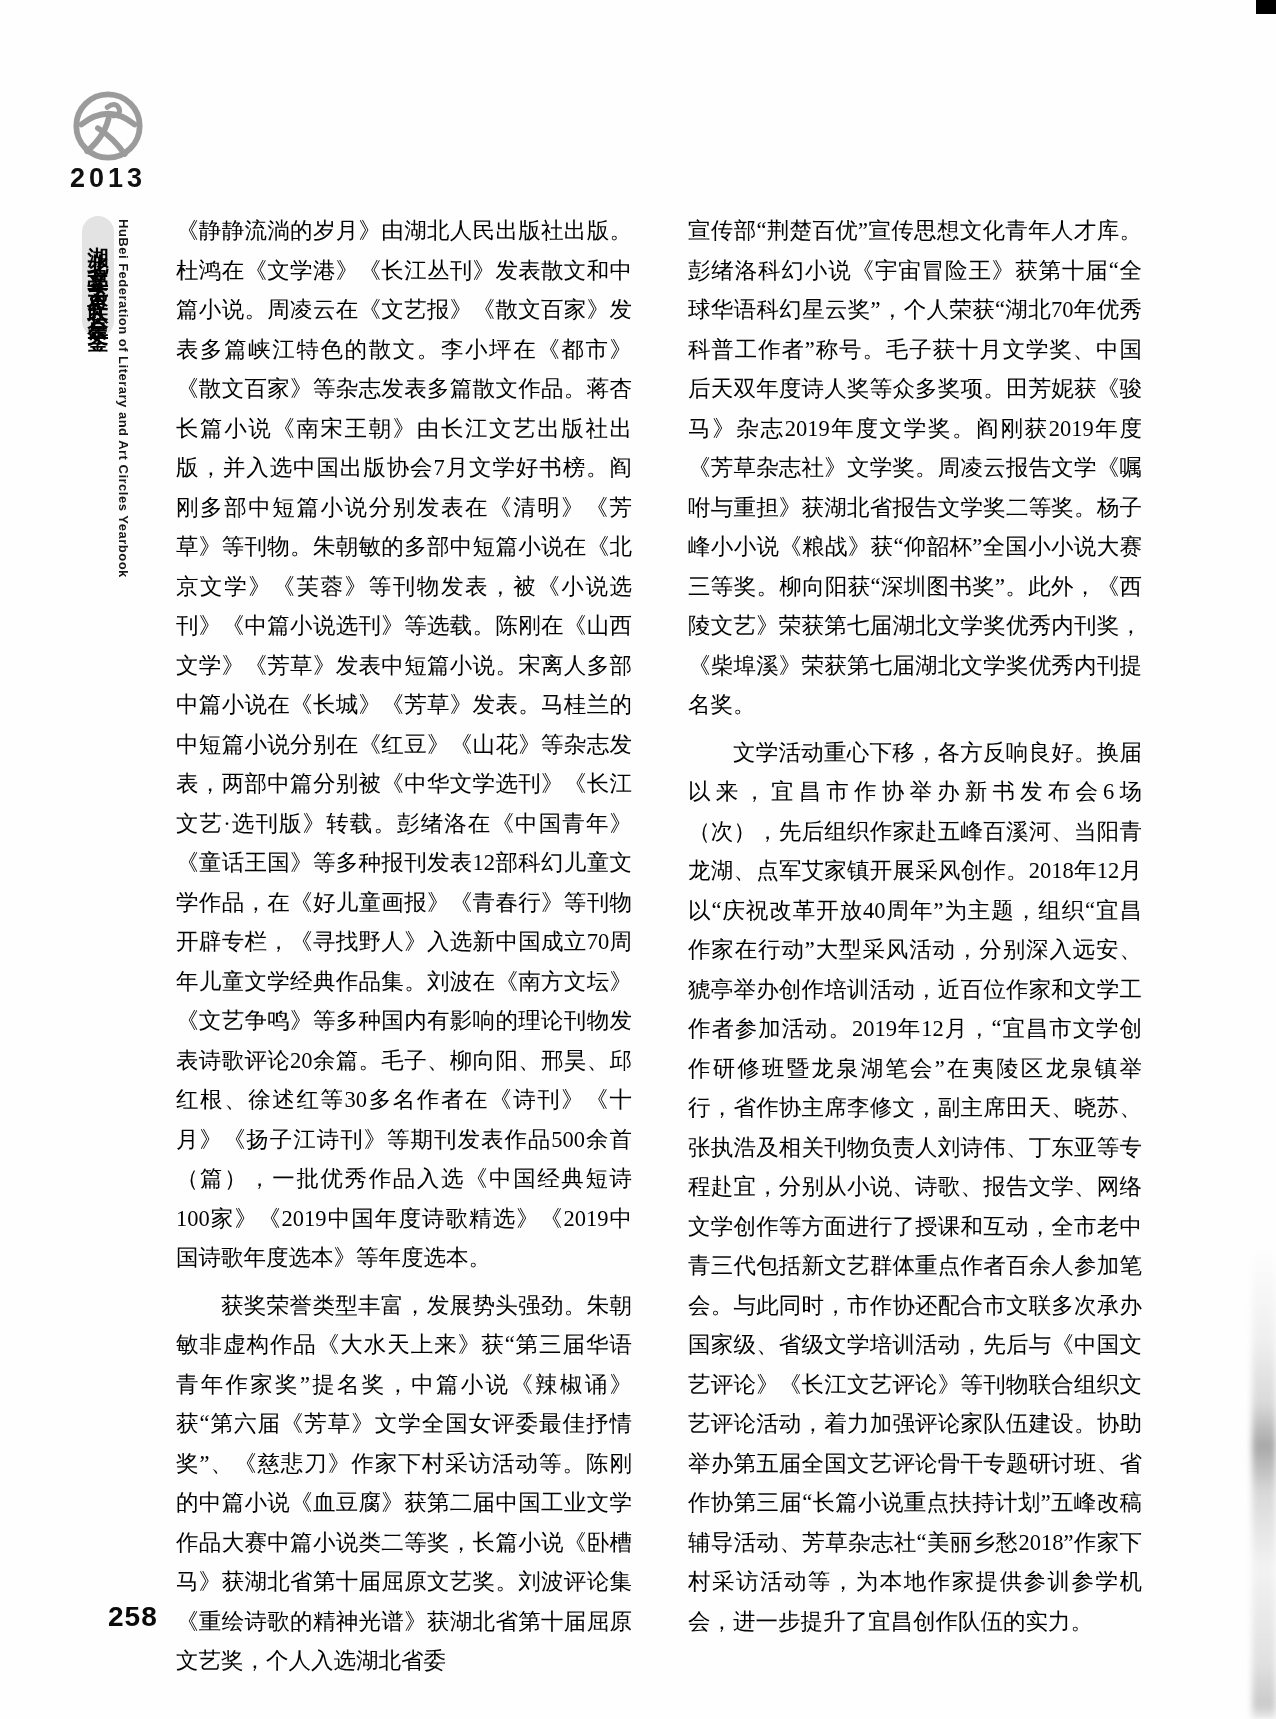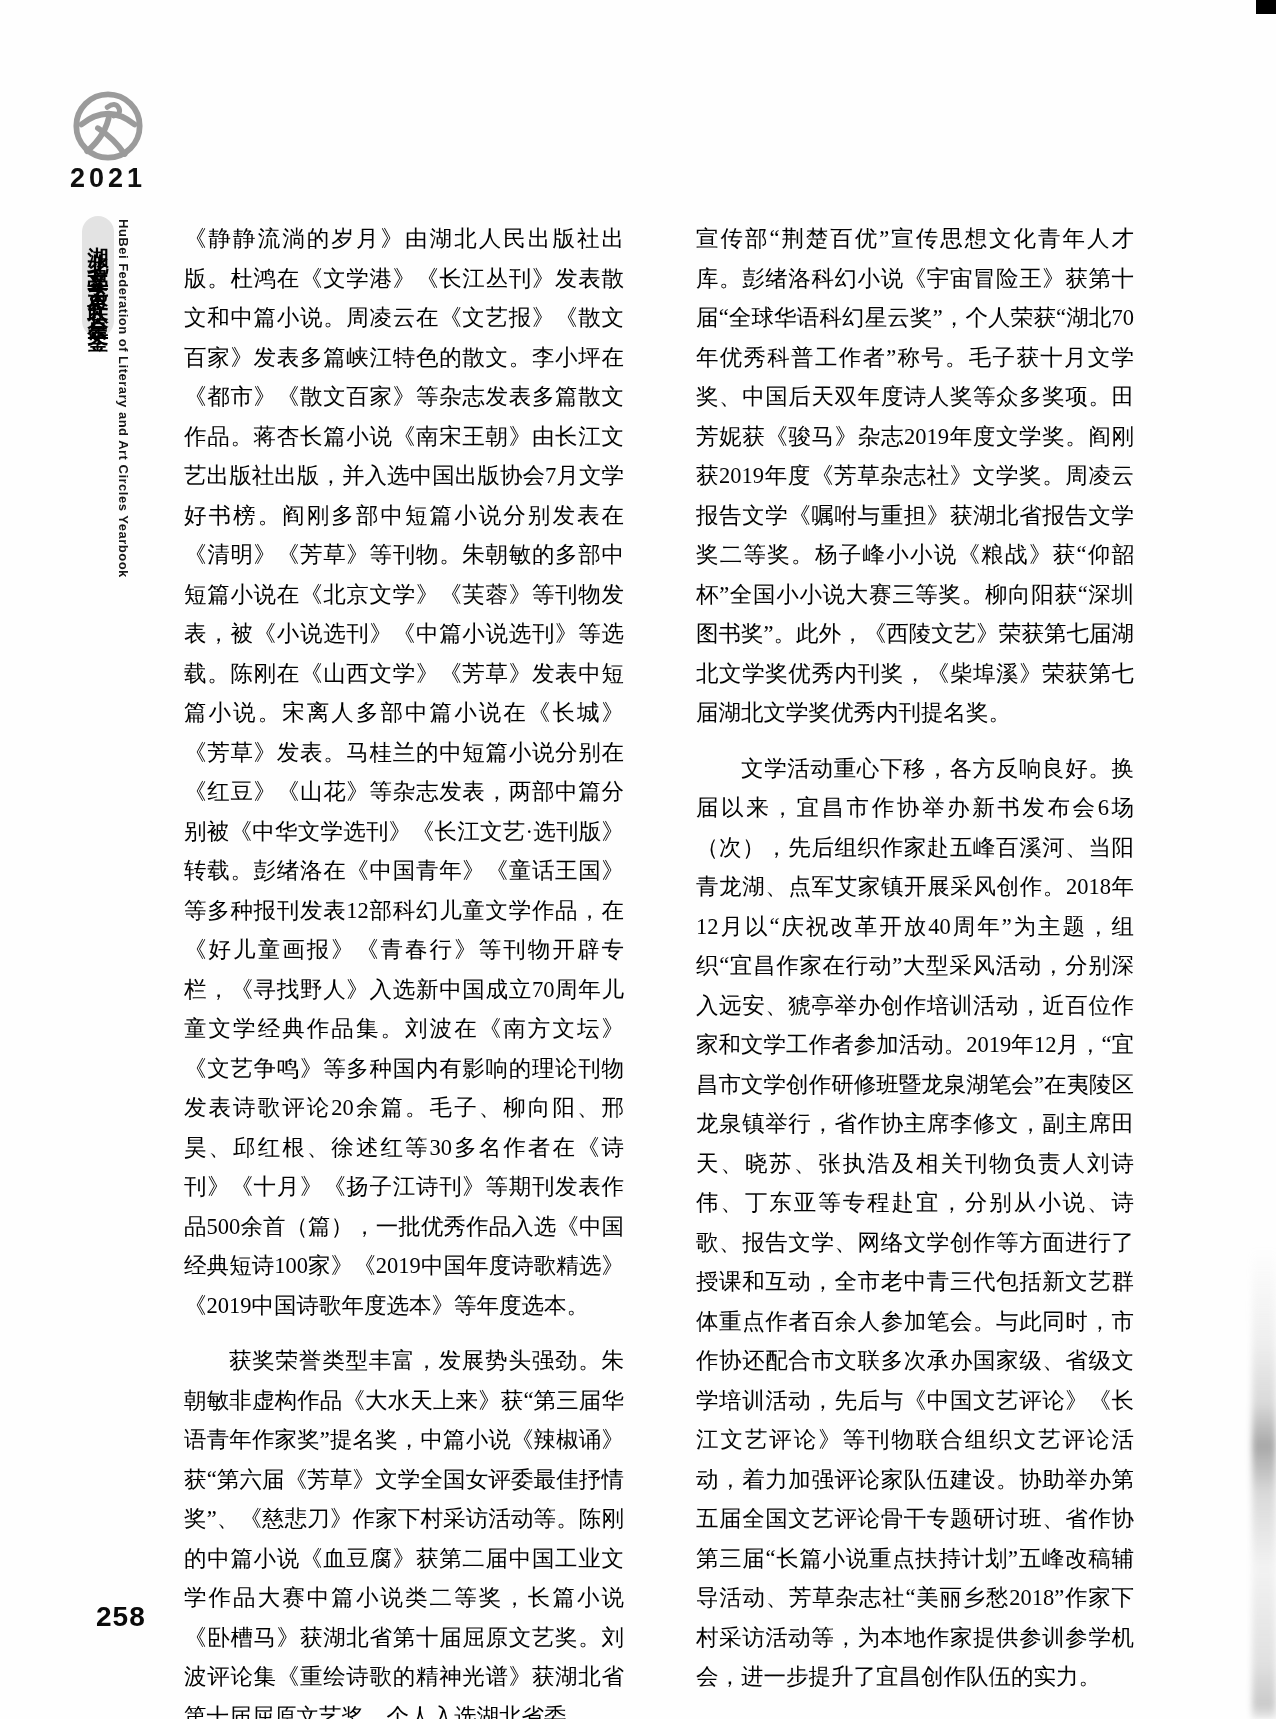--- a/index.html
+++ b/index.html
@@ -23,25 +23,25 @@
   .sidebar-en{position:absolute;left:116px;top:219px;height:390px;
         writing-mode:vertical-rl;text-orientation:mixed;
         font-family:"Liberation Sans","DejaVu Sans",sans-serif;font-weight:bold;
         font-size:13px;letter-spacing:0.5px;color:#161616;}
 
   
   .col{position:absolute;top:203px;font-size:22.5px;line-height:39.5px;
        text-align:justify;color:#020202;}
   .col-left{left:168px;width:472px;}
   .col-right{left:680px;width:470px;}
-  .para{margin:16px;}
+  .para{margin:8px;}
   .para.indent{text-indent:2em;}
 
   
-  .page-number{position:absolute;left:96px;top:1601px;
+  .page-number{position:absolute;left:108px;top:1601px;
         font-family:"Liberation Sans","DejaVu Sans",sans-serif;
         font-weight:bold;font-size:28px;color:#0a0a0a;letter-spacing:1px;}
 
   
   .corner-mark{position:absolute;right:0;top:0;width:20px;height:14px;background:#000;}
   .scan-shadow{position:absolute;right:0;top:1248px;width:24px;height:471px;
         background:linear-gradient(to bottom,
           rgba(180,180,180,0) 0%,
           rgba(185,185,185,0.22) 20%,
           rgba(150,150,150,0.35) 33%,
@@ -63,21 +63,21 @@
   <div class="logo">
     <svg viewBox="0 0 100 100" width="72" height="72" aria-hidden="true">
       <circle cx="50" cy="50" r="44" fill="none" stroke="#9b9b9b" stroke-width="8"></circle>
       <path d="M49 24 q11 -8 16 1 q4 8 -7 11" fill="none" stroke="#9b9b9b" stroke-width="7" stroke-linecap="round"></path>
       <path d="M13 48 Q50 18 87 48" fill="none" stroke="#9b9b9b" stroke-width="8" stroke-linecap="round"></path>
       <path d="M52 33 Q48 62 21 85" fill="none" stroke="#9b9b9b" stroke-width="8" stroke-linecap="round"></path>
       <path d="M36 53 Q58 67 73 89" fill="none" stroke="#9b9b9b" stroke-width="8" stroke-linecap="round"></path>
     </svg>
   </div>
 
-  <div class="year">2021</div>
+  <div class="year">2013</div>
 
   <div class="sidebar-cn">湖北省文学艺术界联合会年鉴</div>
 
   <div class="sidebar-en">HuBei Federation of Literary and Art Circles Yearbook</div>
 
   <div class="col col-left">
     <p class="para">《静静流淌的岁月》由湖北人民出版社出版。杜鸿在《文学港》《长江丛刊》发表散文和中篇小说。周凌云在《文艺报》《散文百家》发表多篇峡江特色的散文。李小坪在《都市》《散文百家》等杂志发表多篇散文作品。蒋杏长篇小说《南宋王朝》由长江文艺出版社出版，并入选中国出版协会7月文学好书榜。阎刚多部中短篇小说分别发表在《清明》《芳草》等刊物。朱朝敏的多部中短篇小说在《北京文学》《芙蓉》等刊物发表，被《小说选刊》《中篇小说选刊》等选载。陈刚在《山西文学》《芳草》发表中短篇小说。宋离人多部中篇小说在《长城》《芳草》发表。马桂兰的中短篇小说分别在《红豆》《山花》等杂志发表，两部中篇分别被《中华文学选刊》《长江文艺·选刊版》转载。彭绪洛在《中国青年》《童话王国》等多种报刊发表12部科幻儿童文学作品，在《好儿童画报》《青春行》等刊物开辟专栏，《寻找野人》入选新中国成立70周年儿童文学经典作品集。刘波在《南方文坛》《文艺争鸣》等多种国内有影响的理论刊物发表诗歌评论20余篇。毛子、柳向阳、邢昊、邱红根、徐述红等30多名作者在《诗刊》《十月》《扬子江诗刊》等期刊发表作品500余首（篇），一批优秀作品入选《中国经典短诗100家》《2019中国年度诗歌精选》《2019中国诗歌年度选本》等年度选本。</p>
     <p class="para indent">获奖荣誉类型丰富，发展势头强劲。朱朝敏非虚构作品《大水天上来》获“第三届华语青年作家奖”提名奖，中篇小说《辣椒诵》获“第六届《芳草》文学全国女评委最佳抒情奖”、《慈悲刀》作家下村采访活动等。陈刚的中篇小说《血豆腐》获第二届中国工业文学作品大赛中篇小说类二等奖，长篇小说《卧槽马》获湖北省第十届屈原文艺奖。刘波评论集《重绘诗歌的精神光谱》获湖北省第十届屈原文艺奖，个人入选湖北省委</p>
   </div>
 

